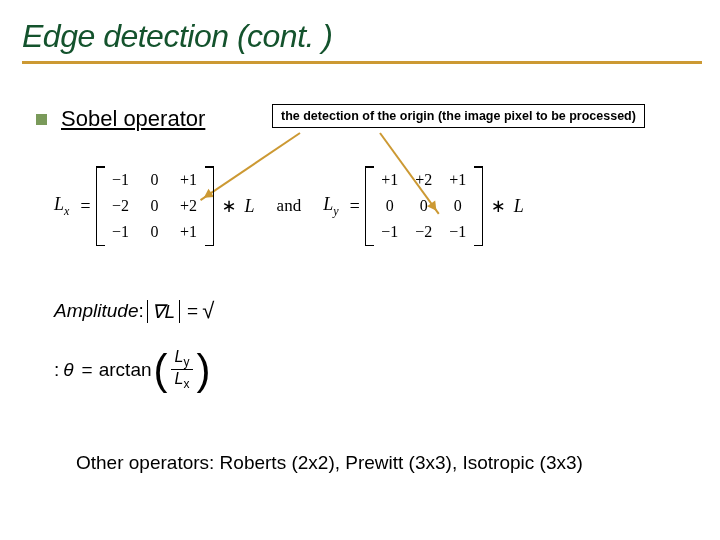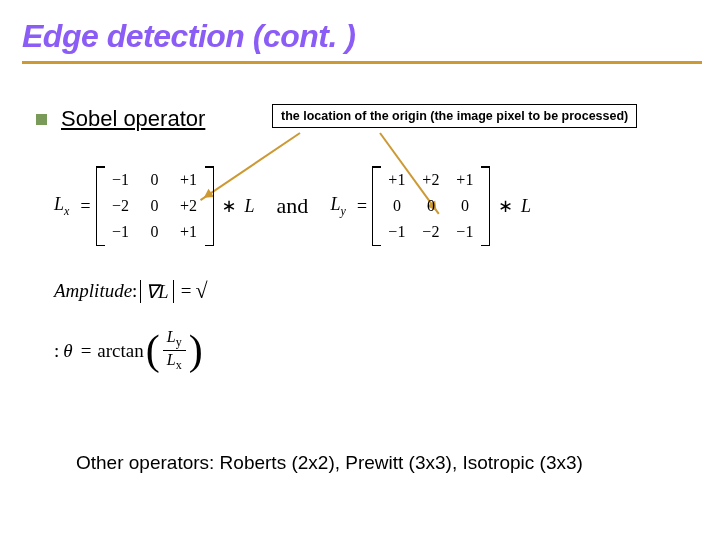--- a/index.html
+++ b/index.html
@@ -9,23 +9,23 @@
     font-family: Arial, Helvetica, sans-serif;
     background: #fff;
     position: relative;
     overflow: hidden;
   }
   .title-block {
     padding: 18px 22px 8px 22px;
   }
   .title {
     font-size: 32px;
-    font-weight: bold;
+    font-weight: normal;
     font-style: italic;
-    color: #8b5cf6;
+    color: #14532d;
     letter-spacing: -0.5px;
   }
   .title-underline {
     margin-top: 6px;
     height: 3px;
     background: #cc9933;
     width: 680px;
   }
   .content {
     padding: 34px 36px 0 36px;
@@ -104,39 +104,39 @@
     display: grid;
     grid-template-columns: repeat(3, 34px);
     grid-template-rows: repeat(3, 26px);
     align-items: center;
     justify-items: center;
     font-style: normal;
     font-size: 16px;
     margin: 0 2px;
   }
   .op { margin: 0 8px; font-style: normal;}
-  .and { margin: 12px 22px; font-style: normal; font-size: 22px;}
+  .and { margin: 12px 22px; font-style: normal; font-size: 17px;}
   .arrow {
     position: absolute;
     background: #cc9933;
     height: 2px;
     transform-origin: left center;
   }
   .arrow::after {
     content: '';
     position: absolute;
     right: -1px;
     top: -4px;
     border: 5px solid transparent;
     border-left: 9px solid #cc9933;
   }
   .amp-ori {
-    margin-top: 10px;
+    margin-top: 30px;
     margin-left: 18px;
-    font-family: Liberation Serif, serif;
+    font-family: Liberation Sans, sans-serif;
     font-size: 19px;
   }
   .amp-row, .ori-row {
     display: flex;
     align-items: center;
     margin-bottom: 24px;
   }
   .italic { font-style: italic; text-align: center; }
   .abs {
     border-left: 1.5px solid #000;
@@ -183,21 +183,21 @@
   <div class="title">Edge detection (cont. )</div>
   <div class="title-underline"></div>
 </div>
 
 <div class="content">
   <div class="bullet-row">
     <div class="bullet"></div>
     <div class="bullet-text">Sobel operator</div>
   </div>
 
-  <div class="origin-box">the location of the origin (the image pixel to be processed)</div>
+  <div class="origin-box">the detection of the origin (the image pixel to be processed)</div>
 
   <div class="arrow" style="top:60px; left:300px; width:120px; transform: rotate(146deg);"></div>
   <div class="arrow" style="top:60px; left:380px; width:100px; transform: rotate(54deg);"></div>
 
   <div class="formula-area">
     <div class="matrix-row">
       <span class="lbl italic"><span>L</span><span class="sub">x</span></span>
       <span class="eq">=</span>
       <span class="bracket"></span>
       <span class="mcells">

